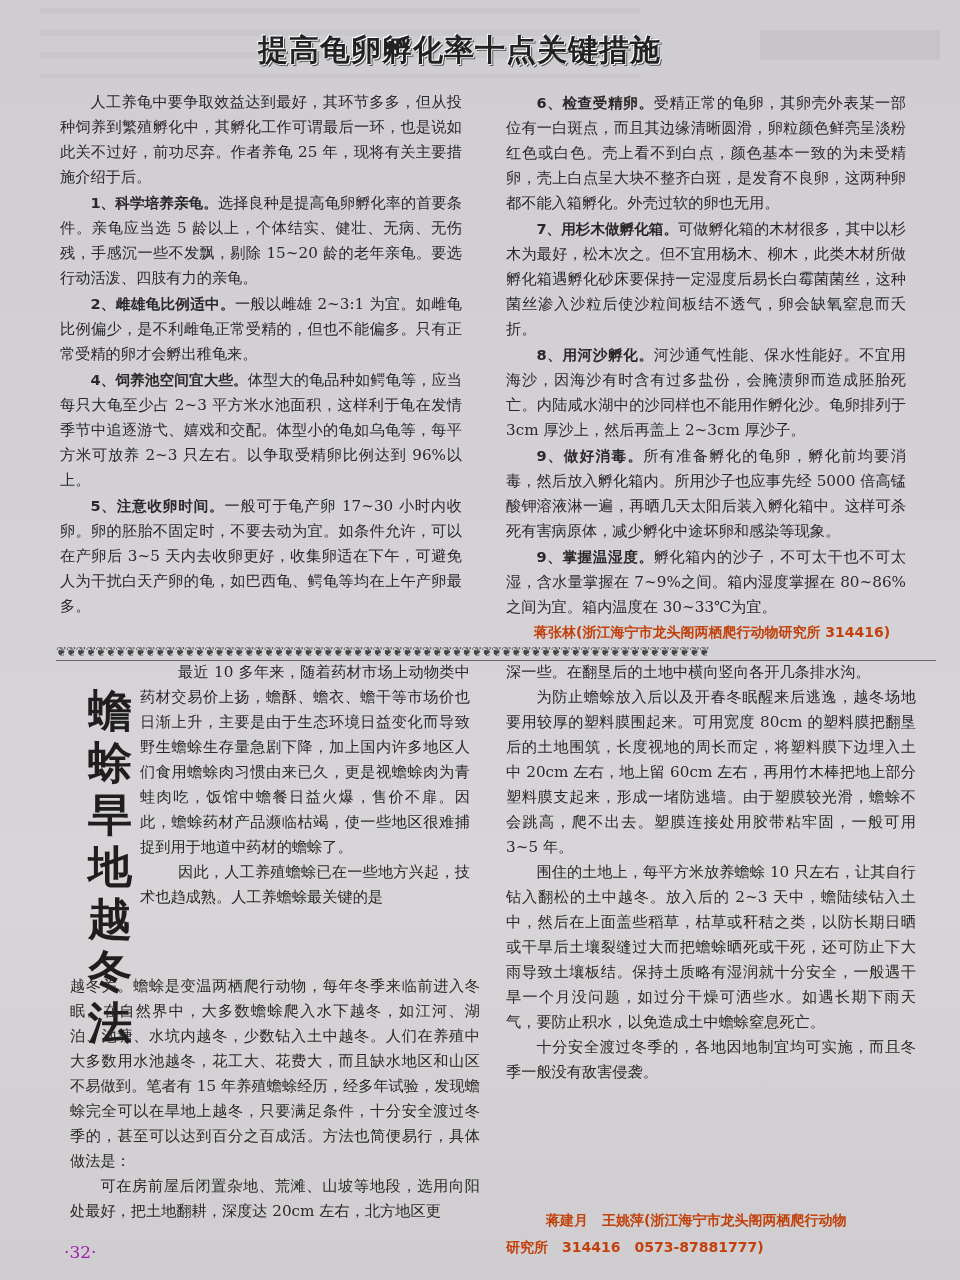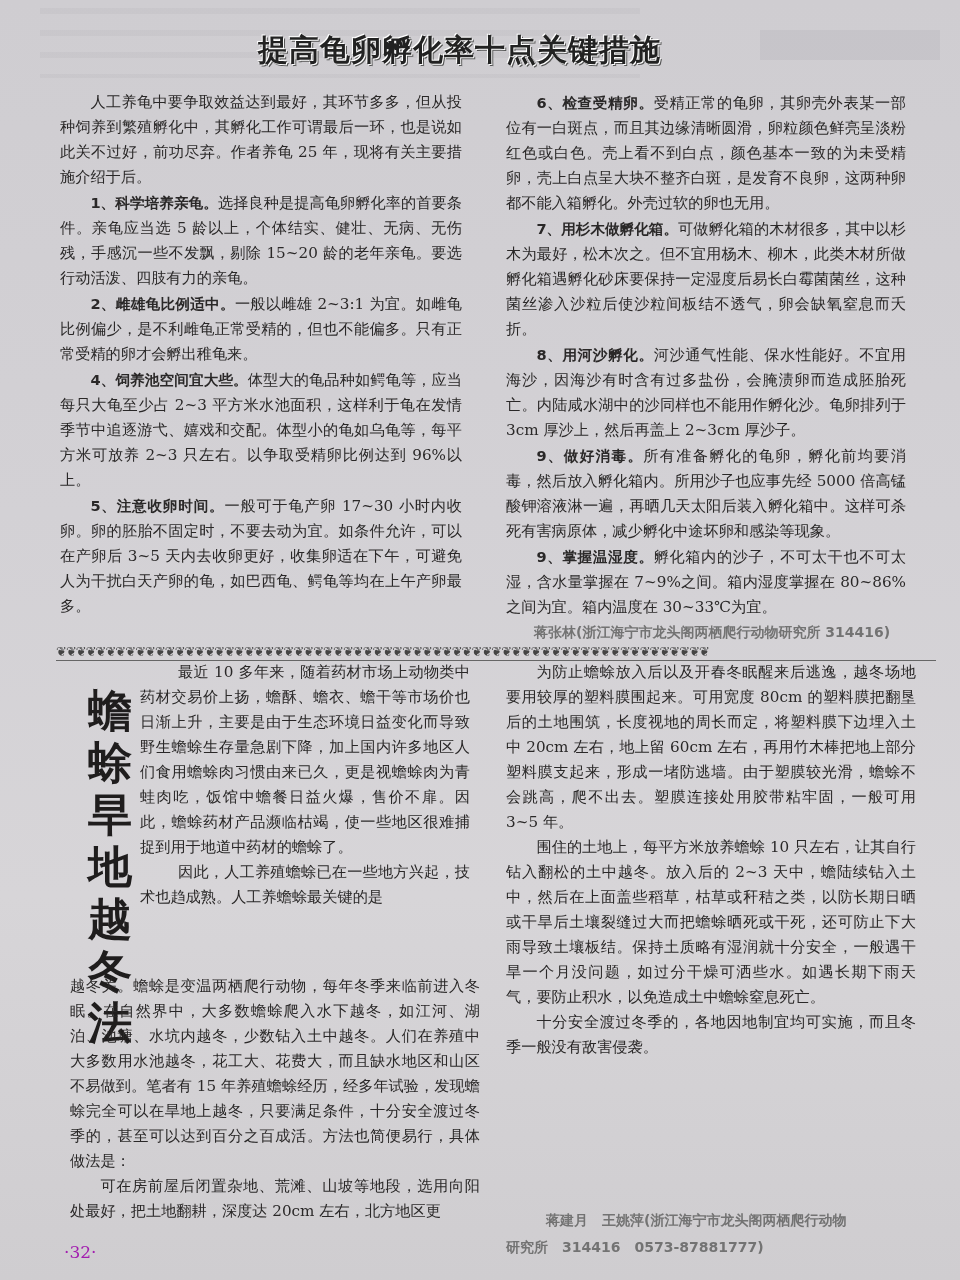--- a/index.html
+++ b/index.html
@@ -26,21 +26,21 @@
     font-size: 30px; letter-spacing: 1px; color: #222;
     text-shadow: 1px 1px 0 #fff, -1px -1px 0 #fff, 2px 2px 0 #555;
     white-space: nowrap;
   }
   .col { position: absolute; font-size: 15.2px; line-height: 25px; text-align: justify; }
   .col p { text-indent: 2em; }
   .col p.noindent { text-indent: 0; }
   .col b { font-family: "DejaVu Sans", sans-serif; font-weight: bold; font-size: 14.6px; }
   .top-left { left: 60px; top: 90px; width: 402px; }
   .top-right { left: 506px; top: 90px; width: 400px; }
-  .byline { font-family: "DejaVu Sans", sans-serif; font-weight: bold; font-size: 14px; color: #737373; }
+  .byline { font-family: "DejaVu Sans", sans-serif; font-weight: bold; font-size: 14px; color: #c2410c; }
   .divider {
     position: absolute; left: 56px; top: 645px; width: 880px; height: 16px;
     font-size: 13px; line-height: 14px; color: #444; overflow: hidden; white-space: nowrap;
     border-bottom: 1px solid #666; letter-spacing: -1px;
   }
   .vtitle {
     position: absolute; left: 80px; top: 685px; width: 60px;
     font-family: "DejaVu Sans", sans-serif; font-weight: bold; font-size: 44px;
     line-height: 52px; color: #1f1d1d; text-align: center;
   }
@@ -94,20 +94,21 @@
     <p style="text-indent:2.5em">最近 10 多年来，随着药材市场上动物类中药材交易价上扬，蟾酥、蟾衣、蟾干等市场价也日渐上升，主要是由于生态环境日益变化而导致野生蟾蜍生存量急剧下降，加上国内许多地区人们食用蟾蜍肉习惯由来已久，更是视蟾蜍肉为青蛙肉吃，饭馆中蟾餐日益火爆，售价不扉。因此，蟾蜍药材产品濒临枯竭，使一些地区很难捕捉到用于地道中药材的蟾蜍了。</p>
     <p style="text-indent:2.5em">因此，人工养殖蟾蜍已在一些地方兴起，技术也趋成熟。人工养蟾蜍最关键的是</p>
   </div>
 
   <div class="col bottom-left-full">
     <p class="noindent">越冬关。蟾蜍是变温两栖爬行动物，每年冬季来临前进入冬眠。在自然界中，大多数蟾蜍爬入水下越冬，如江河、湖泊、池塘、水坑内越冬，少数钻入土中越冬。人们在养殖中大多数用水池越冬，花工大、花费大，而且缺水地区和山区不易做到。笔者有 15 年养殖蟾蜍经历，经多年试验，发现蟾蜍完全可以在旱地上越冬，只要满足条件，十分安全渡过冬季的，甚至可以达到百分之百成活。方法也简便易行，具体做法是：</p>
     <p>可在房前屋后闭置杂地、荒滩、山坡等地段，选用向阳处最好，把土地翻耕，深度达 20cm 左右，北方地区更</p>
   </div>
 
   <div class="col bottom-right">
+    <p class="noindent">深一些。在翻垦后的土地中横向竖向各开几条排水沟。</p>
     <p>为防止蟾蜍放入后以及开春冬眠醒来后逃逸，越冬场地要用较厚的塑料膜围起来。可用宽度 80cm 的塑料膜把翻垦后的土地围筑，长度视地的周长而定，将塑料膜下边埋入土中 20cm 左右，地上留 60cm 左右，再用竹木棒把地上部分塑料膜支起来，形成一堵防逃墙。由于塑膜较光滑，蟾蜍不会跳高，爬不出去。塑膜连接处用胶带粘牢固，一般可用 3~5 年。</p>
     <p>围住的土地上，每平方米放养蟾蜍 10 只左右，让其自行钻入翻松的土中越冬。放入后的 2~3 天中，蟾陆续钻入土中，然后在上面盖些稻草，枯草或秆秸之类，以防长期日晒或干旱后土壤裂缝过大而把蟾蜍晒死或干死，还可防止下大雨导致土壤板结。保持土质略有湿润就十分安全，一般遇干旱一个月没问题，如过分干燥可洒些水。如遇长期下雨天气，要防止积水，以免造成土中蟾蜍窒息死亡。</p>
     <p>十分安全渡过冬季的，各地因地制宜均可实施，而且冬季一般没有敌害侵袭。</p>
   </div>
 
   <div class="byline2 byline">
     <div style="padding-left:40px">蒋建月　王姚萍(浙江海宁市龙头阁两栖爬行动物</div>
     <div>研究所　314416　0573-87881777)</div>
   </div>
 

